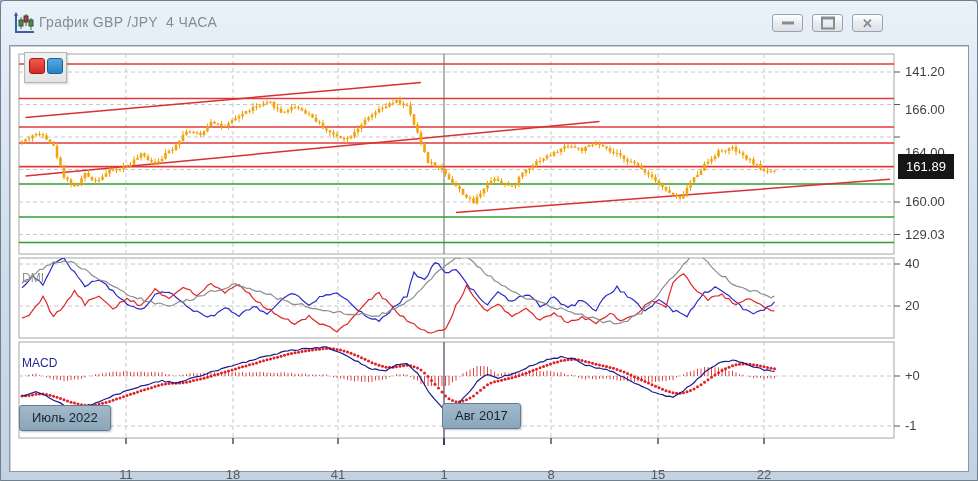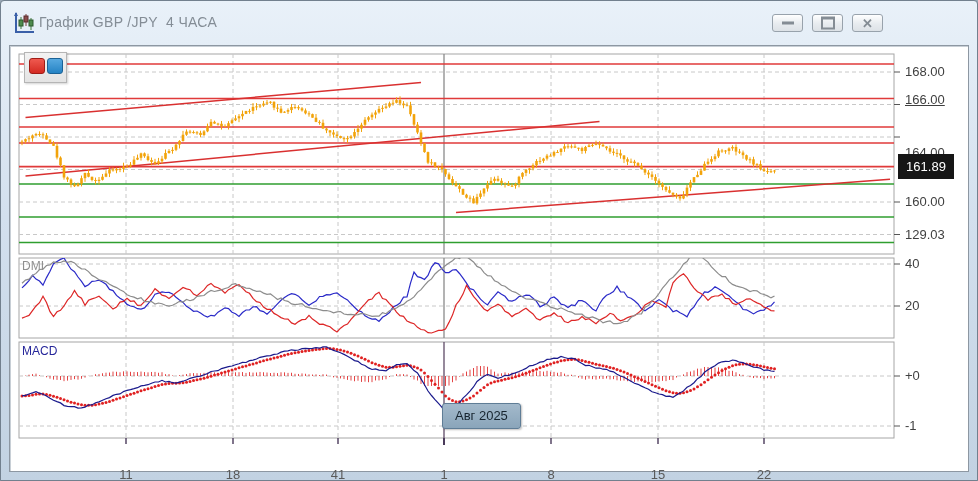--- a/index.html
+++ b/index.html
@@ -11,21 +11,21 @@
   .winbtn{position:absolute;top:13px;width:31px;height:18px;border:1px solid #98a2ac;border-radius:3px;
     background:linear-gradient(180deg,#ffffff,#e7ebef 55%,#dde2e7);box-sizing:border-box;cursor:pointer;}
   .winbtn .glyph{position:absolute;left:50%;top:50%;transform:translate(-50%,-50%);color:#7f8younger890;}
   #content{position:absolute;left:8px;top:44px;width:960px;height:427px;background:#ffffff;
     border:1px solid #8d97a2;box-sizing:border-box;box-shadow:inset 1px 1px 0 #c8cfd6;}
   svg{position:absolute;left:0;top:0;}
   .axlabel{position:absolute;font-size:13px;color:#3f3f3f;}
   .xlabel{position:absolute;font-size:13px;color:#5a5a5a;width:34px;text-align:center;top:466px;}
   #price-badge{position:absolute;left:897px;top:153px;width:56px;height:25px;background:#161616;color:#ffffff;
     font-size:13px;text-align:center;line-height:25px;}
-  .pane-label{position:absolute;font-size:12px;}
+  .pane-label{position:absolute;font-size:12px;margin-top:12px;}
   #dmi-label{left:21px;top:258px;color:#8f8f8f;}
   #macd-label{left:21px;top:343px;color:#26269a;}
   .month-badge{position:absolute;height:24px;line-height:24px;padding:0 12px;font-size:13px;color:#16242f;
     background:linear-gradient(180deg,#a3b9cb,#8aa5ba);border:1px solid #5f7d96;border-radius:3px;
     box-shadow:1px 1px 2px rgba(0,0,0,.25);cursor:pointer;}
   #badge-july{left:18px;top:404px;}
   #badge-aug{left:441px;top:402px;}
   #legend-panel{position:absolute;left:23px;top:51px;width:41px;height:29px;background:linear-gradient(180deg,#f2f2f2,#e4e4e4);
     border:1px solid #b5b5b5;box-shadow:1px 1px 2px rgba(0,0,0,.18);}
   .series-btn{position:absolute;top:5px;width:16px;height:16px;border-radius:3px;cursor:pointer;box-sizing:border-box;}
@@ -1020,37 +1020,38 @@
         <line x1="763" y1="437" x2="763" y2="443" stroke="#4a3a5a" stroke-width="1.4"></line>
         <line x1="443" y1="437" x2="443" y2="444" stroke="#4a3a5a" stroke-width="2"></line>
       </g>
     </svg>
 
   <div id="legend-panel">
     <div id="btn-red" class="series-btn"></div>
     <div id="btn-blue" class="series-btn"></div>
   </div>
 
-  <div class="axlabel" style="left:904px;top:63px;">168.00</div>
-  <div class="axlabel" style="left:904px;top:91px;text-decoration:underline;">166.00</div>
+  <div class="axlabel" style="left:904px;top:63px;">141.20</div>
+  <div class="axlabel" style="left:904px;top:101px;">166.00</div>
   <div class="axlabel" style="left:904px;top:144px;">164.00</div>
   <div class="axlabel" style="left:904px;top:193px;">160.00</div>
   <div class="axlabel" style="left:904px;top:226px;">129.03</div>
   <div id="price-badge">161.89</div>
 
   <div id="dmi-label" class="pane-label">DMI</div>
   <div id="macd-label" class="pane-label">MACD</div>
   <div class="axlabel" style="left:904px;top:255px;">40</div>
   <div class="axlabel" style="left:904px;top:297px;">20</div>
   <div class="axlabel" style="left:904px;top:367px;">+0</div>
   <div class="axlabel" style="left:904px;top:417px;">-1</div>
 
   <div class="xlabel" style="left:108px;">11</div>
   <div class="xlabel" style="left:215px;">18</div>
   <div class="xlabel" style="left:320px;">41</div>
   <div class="xlabel" style="left:426px;">1</div>
   <div class="xlabel" style="left:533px;">8</div>
   <div class="xlabel" style="left:640px;text-decoration:underline;">15</div>
   <div class="xlabel" style="left:746px;">22</div>
 
-  <div id="badge-aug" class="month-badge">Авг 2025</div>
+  <div id="badge-july" class="month-badge">Июль 2022</div>
+  <div id="badge-aug" class="month-badge">Авг 2017</div>
 
 </div>
 
 </body></html>

